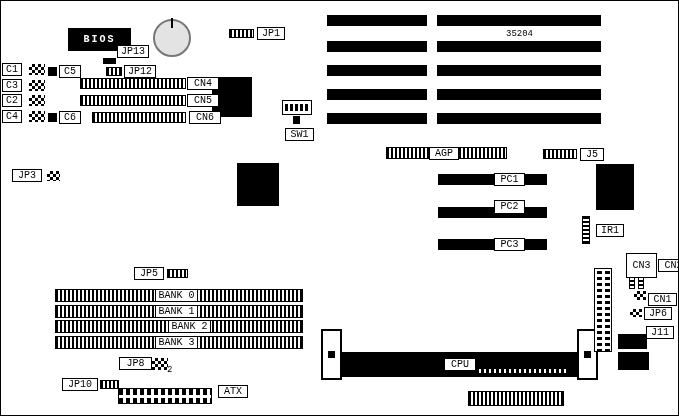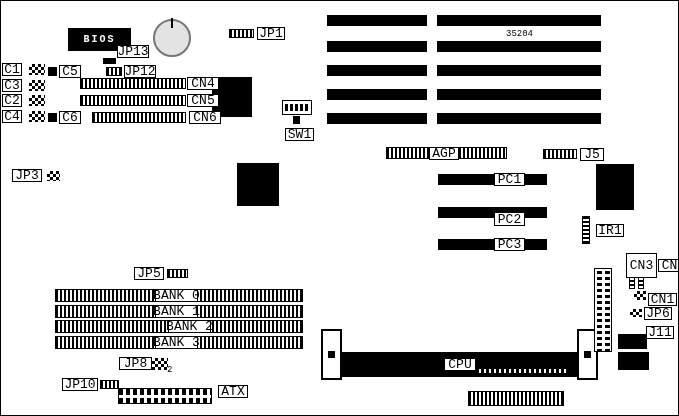--- a/index.html
+++ b/index.html
@@ -8,21 +8,21 @@
     width:679px;height:416px;
     background:#ffffff;
     border:1px solid #000;
     box-sizing:border-box;
     overflow:hidden;
     font-family:"Liberation Mono","DejaVu Sans Mono",monospace;
   }
   .c{position:absolute;box-sizing:border-box;}
   .label{
     background:#fff;border:1px solid #000;color:#000;
-    font-size:13px;line-height:1;z-index:3;
+    font-size:10px;line-height:1;z-index:3;
     display:flex;align-items:center;justify-content:center;
     white-space:nowrap;padding:0 1px;
   }
   .label-dark{
     background:#000;color:#fff;font-size:10px;font-weight:bold;
     letter-spacing:2px;z-index:2;
     display:flex;align-items:center;justify-content:center;white-space:nowrap;
   }
   .text{
     color:#000;font-size:9px;line-height:1;z-index:3;
@@ -124,21 +124,21 @@
     <div class="c solid" style="left: 326px; top: 112px; width: 100px; height: 11px;"></div>
     <div class="c solid" style="left: 436px; top: 112px; width: 164px; height: 11px;"></div>
     <div class="c text" style="left: 505px; top: 28px; width: 40px; height: 11px;">35204</div>
     <div class="c striped-h" style="left: 385px; top: 146px; width: 121px; height: 12px;"></div>
     <div class="c label" style="left: 428px; top: 146px; width: 30px; height: 13px;">AGP</div>
     <div class="c striped-h" style="left: 542px; top: 148px; width: 34px; height: 10px;"></div>
     <div class="c label" style="left: 579px; top: 147px; width: 24px; height: 13px;">J5</div>
     <div class="c solid" style="left: 437px; top: 173px; width: 109px; height: 11px;"></div>
     <div class="c label" style="left: 493px; top: 172px; width: 31px; height: 13px;">PC1</div>
     <div class="c solid" style="left: 437px; top: 206px; width: 109px; height: 11px;"></div>
-    <div class="c label" style="left: 493px; top: 211px; width: 31px; height: 14px;">PC2</div>
+    <div class="c label" style="left: 493px; top: 199px; width: 31px; height: 14px;">PC2</div>
     <div class="c solid" style="left: 437px; top: 238px; width: 109px; height: 11px;"></div>
     <div class="c label" style="left: 493px; top: 237px; width: 31px; height: 13px;">PC3</div>
     <div class="c solid" style="left: 236px; top: 162px; width: 42px; height: 43px;"></div>
     <div class="c solid" style="left: 595px; top: 163px; width: 38px; height: 46px;"></div>
     <div class="c label" style="left: 11px; top: 168px; width: 30px; height: 13px;">JP3</div>
     <div class="c pin-grid" style="left: 46px; top: 170px; width: 13px; height: 10px;"></div>
     <div class="c striped-v" style="left: 581px; top: 215px; width: 8px; height: 28px;"></div>
     <div class="c label" style="left: 595px; top: 223px; width: 28px; height: 13px;">IR1</div>
     <div class="c label" style="left: 133px; top: 266px; width: 30px; height: 13px;">JP5</div>
     <div class="c striped-h" style="left: 166px; top: 268px; width: 21px; height: 9px;"></div>

